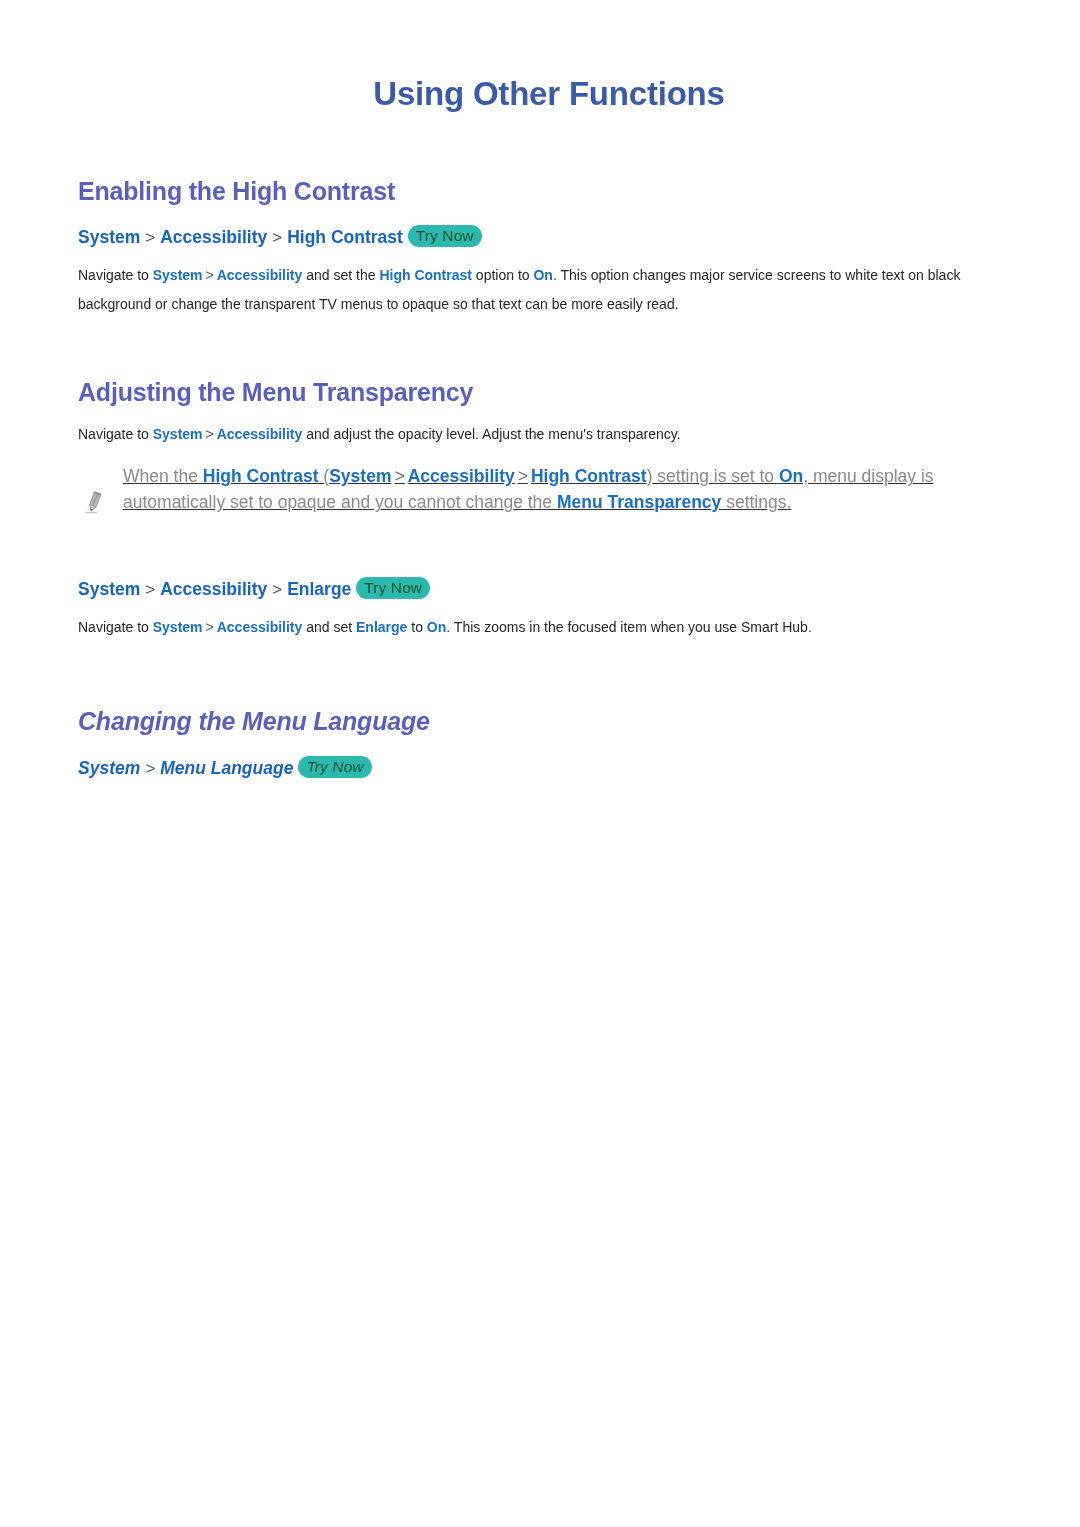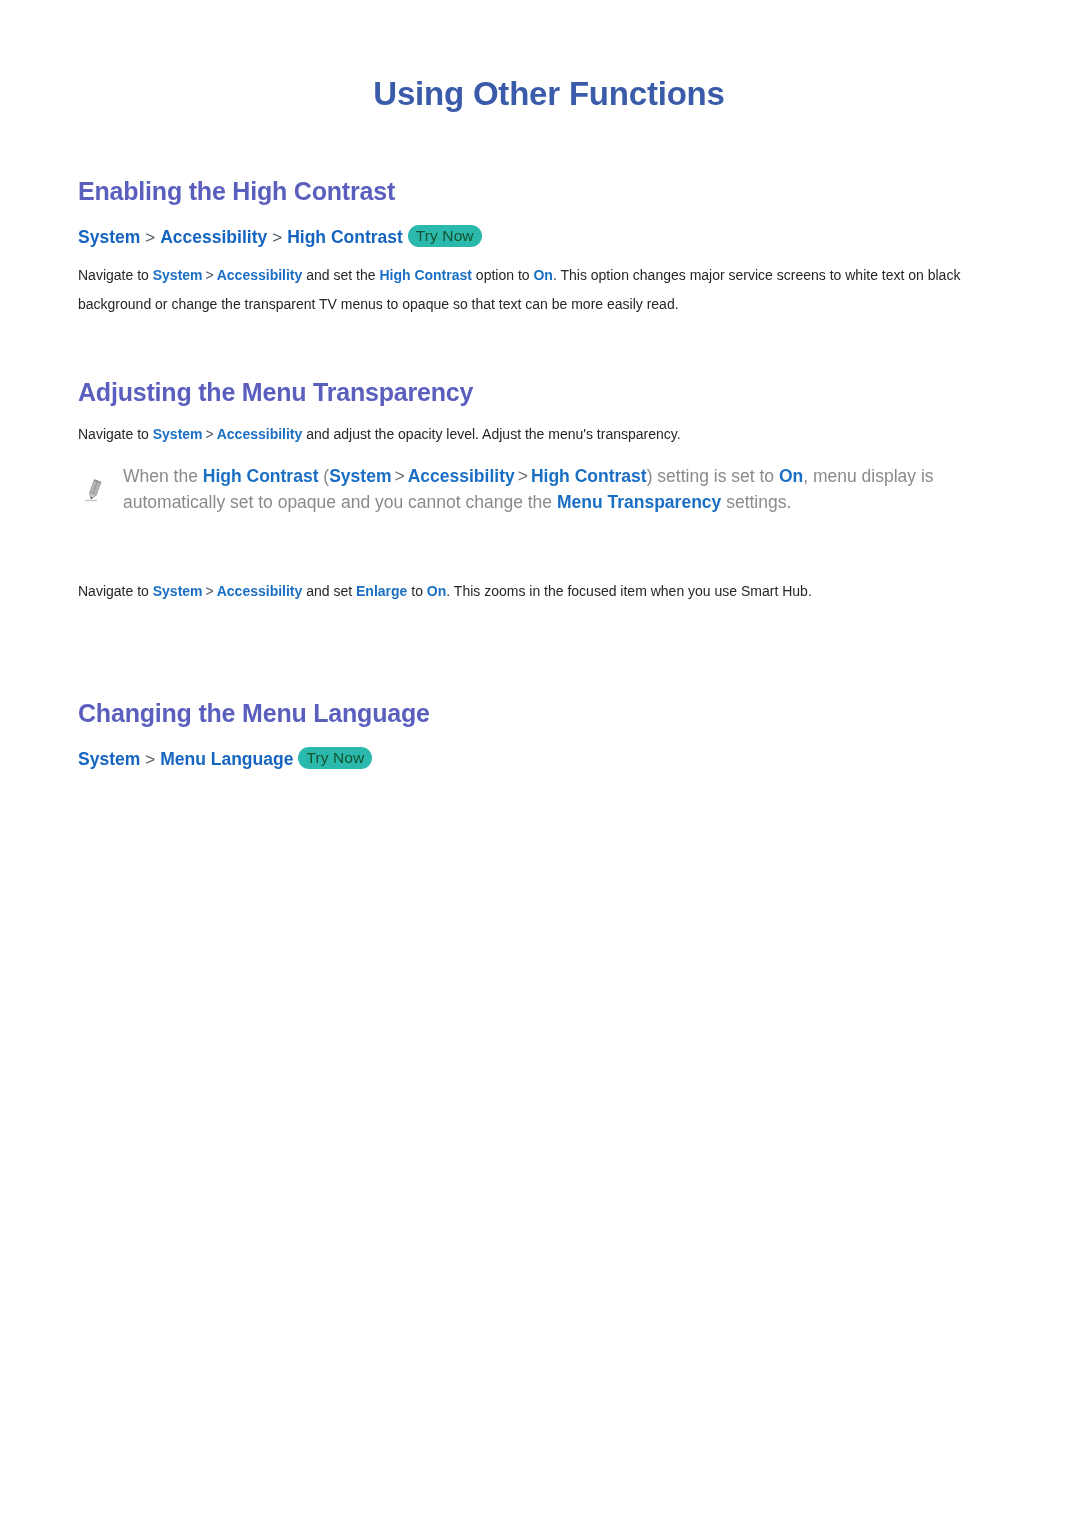--- a/index.html
+++ b/index.html
@@ -39,21 +39,21 @@
     font-size: 25px;
     font-weight: bold;
     color: #5a5fbe;
     letter-spacing: -0.2px;
     line-height: 1.25;
     margin: 0;
   }
   .sec-1 { margin-top: 62px; }
   .sec-2 { margin-top: 58px; }
   .sec-3 { margin-top: 62px; }
-  .sec-4 { margin-top: 92px; }
+  .sec-4 { margin-top: 64px; font-style: italic; }
 
   .breadcrumb {
     margin-top: 18px;
     font-size: 17.5px;
     font-weight: bold;
     color: #1565c0;
     line-height: 1.3;
     white-space: nowrap;
   }
   .crumb {
@@ -90,22 +90,23 @@
     color: #1a6fc4;
     font-weight: bold;
   }
   .sep-inline {
     color: #4a5560;
     padding: 0 3px;
   }
   .note {
     margin-top: 3px;
     display: flex;
-    align-items: center;
+    align-items: flex-end;
     max-width: 930px;
+    text-decoration: underline;
   }
   .note-icon {
     flex: 0 0 auto;
     width: 22px;
     height: 24px;
     margin-right: 18px;
     margin-left: 5px;
     margin-top: 4px;
   }
   .note-text {
@@ -152,20 +153,23 @@
             <rect x="7.5" y="0.8" width="7" height="1.6" fill="#8f8f8f"></rect>
           </g>
           <line x1="2" y1="21.5" x2="14" y2="21.5" stroke="#c4c4c4" stroke-width="1.4"></line>
         </svg>
       </span>
       <div class="note-text"><span>When the </span><span class="hl">High Contrast</span><span class="paren"> (</span><span class="hl">System</span><span class="sep-inline">&gt;</span><span class="hl">Accessibility</span><span class="sep-inline">&gt;</span><span class="hl">High Contrast</span><span class="paren">)</span><span> setting is set to </span><span class="hl">On</span><span>, menu display is automatically set to opaque and you cannot change the </span><span class="hl">Menu Transparency</span><span> settings.</span></div>
     </div>
   </div>
 
   <div class="section sec-3">
+    <div class="breadcrumb">
+      <span class="crumb">System</span><span class="crumb-sep">&gt;</span><span class="crumb">Accessibility</span><span class="crumb-sep">&gt;</span><span class="crumb">Enlarge</span><span class="try-now">Try Now</span>
+    </div>
     <p class="body-text"><span>Navigate to </span><span class="hl">System</span><span class="sep-inline">&gt;</span><span class="hl">Accessibility</span><span> and set </span><span class="hl">Enlarge</span><span> to </span><span class="hl">On</span><span>. This zooms in the focused item when you use Smart Hub.</span></p>
   </div>
 
   <div class="section sec-4">
     <h2 class="section-heading">Changing the Menu Language</h2>
     <div class="breadcrumb">
       <span class="crumb">System</span><span class="crumb-sep">&gt;</span><span class="crumb">Menu Language</span><span class="try-now">Try Now</span>
     </div>
   </div>
 

